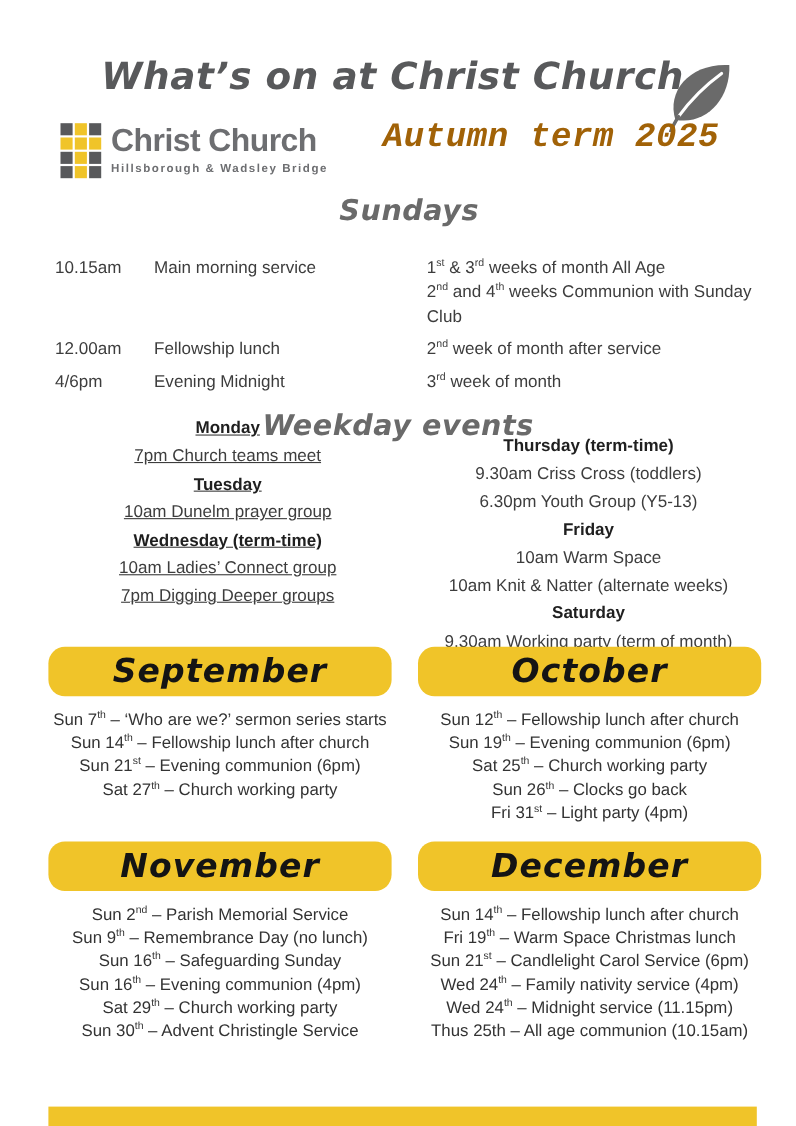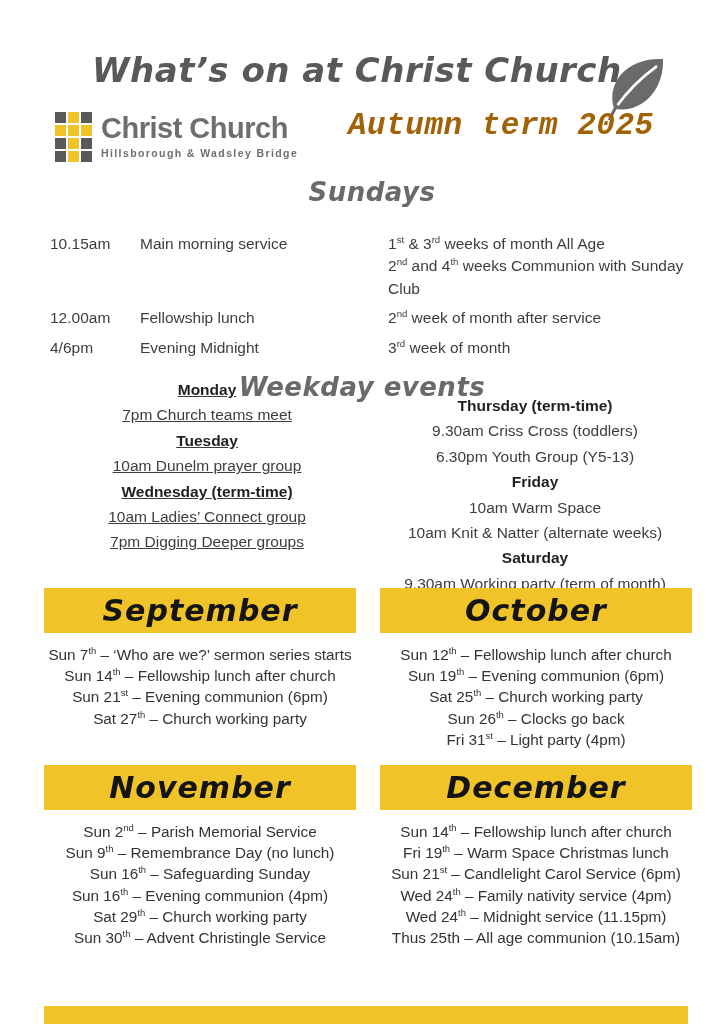--- a/index.html
+++ b/index.html
@@ -48,21 +48,21 @@
   .weekday-col .bold { font-weight:bold; color:#1f1f1f; }
 
   
   .month-card { position:absolute; width:312px; }
   .m-september { left:44px;  top:588px; }
   .m-october   { left:380px; top:588px; }
   .m-november  { left:44px;  top:765px; }
   .m-december  { left:380px; top:765px; }
   .month-banner {
     height:45px; background:#f0c429; text-align:center;
-    font-size:30px; line-height:45px; color:#141414; letter-spacing:1px;
+    font-size:30px; line-height:45px; color:#141414; letter-spacing:1px;border-radius:15px;
   }
   .month-events { margin-top:11px; text-align:center; font-size:15.3px; line-height:21.2px; color:#333; white-space:nowrap; }
 
   
   .bottom-bar { position:absolute; left:44px; width:644px; top:1006px; height:18px; background:#f0c429; }
 </style>
 </head>
 <body>
 
 <div class="page">

